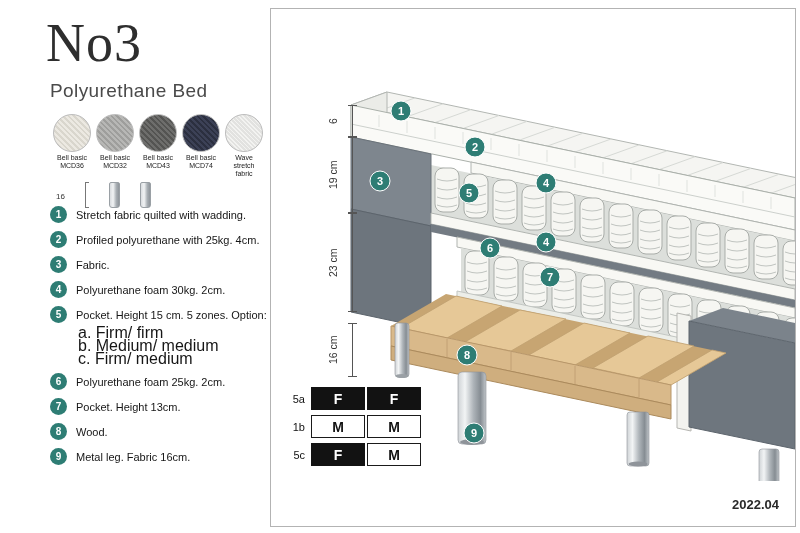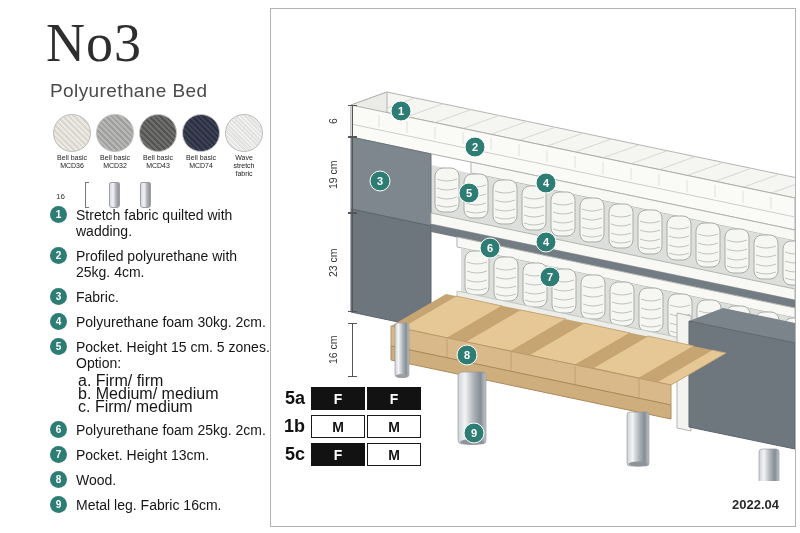--- a/index.html
+++ b/index.html
@@ -24,42 +24,42 @@
   .leg-spec{position:absolute;left:56px;top:182px;display:flex;align-items:flex-end;gap:20px;}
   .leg-spec .h{font-size:8px;color:#333;padding-bottom:7px;}
   .leg-bracket{width:3px;height:24px;border-left:1px solid #777;border-top:1px solid #777;border-bottom:1px solid #777;}
   .leg-mini{width:9px;height:24px;border-radius:2px 2px 3px 3px;border:1px solid #9aa0a5;
             background:linear-gradient(90deg,#d9dcdf,#f1f3f4 35%,#a9afb4 70%,#8f959b);}
 
   .features{position:absolute;left:50px;top:206px;width:222px;}
   .feature{display:flex;align-items:flex-start;gap:9px;margin-bottom:8px;}
   .fnum{flex:0 0 17px;width:17px;height:17px;border-radius:50%;background:#2e7d74;color:#fff;
         font-size:10px;font-weight:bold;line-height:17px;text-align:center;}
-  .ftext{font-size:14px;line-height:16px;color:#161616;padding-top:1px;}
+  .ftext{font-size:11px;line-height:16px;color:#161616;padding-top:1px;}
   .fopts{margin:-5px 0 8px 28px;font-size:16px;line-height:13px;color:#161616;}
 
   
   .panel{position:absolute;left:270px;top:8px;width:524px;height:517px;
          border:1px solid #b3b3b3;background:#fff;}
   svg.bed{position:absolute;left:60px;top:72px;}
 
   .badge{position:absolute;width:19px;height:19px;border-radius:50%;background:#2e7d74;
          border:1px solid #ffffff;color:#fff;font-size:11px;font-weight:bold;line-height:19px;
          text-align:center;transform:translate(-50%,-50%);box-sizing:content-box;}
 
   .dim{position:absolute;left:56px;width:26px;display:flex;}
   .dim-label{writing-mode:vertical-rl;transform:rotate(180deg);font-size:10.5px;color:#333;
              flex:1;text-align:center;}
   .dim-line{position:relative;width:1px;background:#555;margin-left:3px;}
   .dim-line::before,.dim-line::after{content:"";position:absolute;left:-4px;width:9px;height:1px;background:#555;}
   .dim-line::before{top:0;}
   .dim-line::after{bottom:0;}
 
   .firm-row{position:absolute;left:10px;display:flex;align-items:center;gap:6px;}
-  .firm-id{width:24px;text-align:right;font-weight:bold;font-size:18px;color:#111;}
+  .firm-id{width:24px;text-align:right;font-weight:normal;font-size:11px;color:#111;}
   .firm-box{display:flex;gap:2px;}
   .firm-cell{width:54px;height:23px;display:flex;align-items:center;justify-content:center;
              font-weight:bold;font-size:14px;box-sizing:border-box;}
   .firm-cell.dark{background:#121212;color:#fff;border:1px solid #121212;}
   .firm-cell.light{background:#fff;color:#121212;border:1px solid #1a1a1a;}
 
   .date{position:absolute;right:16px;bottom:14px;font-size:13px;color:#2a2a2a;font-weight:bold;}
 </style>
 </head>
 <body>

